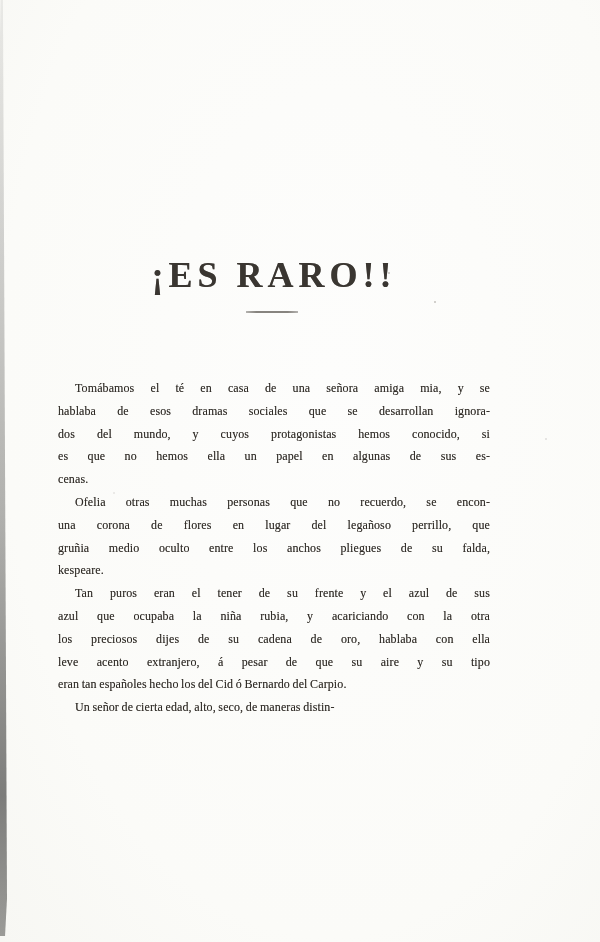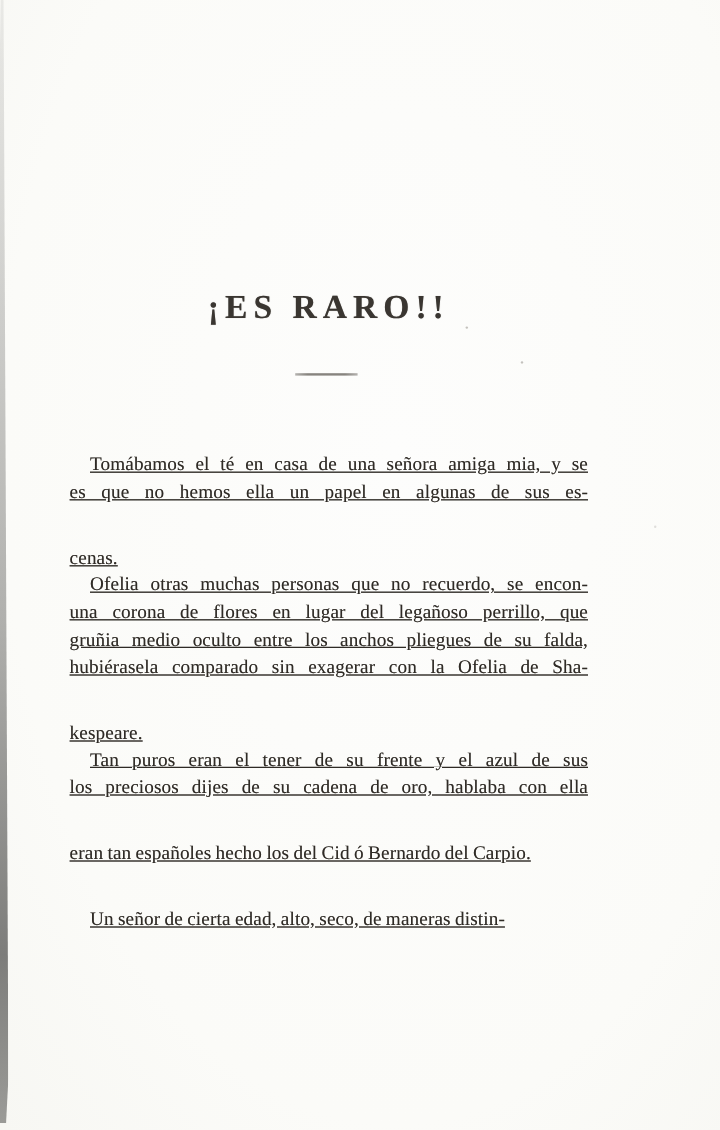--- a/index.html
+++ b/index.html
@@ -29,87 +29,89 @@
       rgba(140,140,138,0.38) 25%,
       rgba(115,115,112,0.55) 55%,
       rgba(90,90,88,0.78) 85%,
       rgba(105,105,102,0.65) 100%);
     clip-path: polygon(8% 0%, 42% 0%, 100% 96%, 72% 100%, 0% 100%, 0% 4%);
   }
   .title {
     position: absolute;
     left: 58px;
     width: 432px;
-    top: 238px;
+    top: 256px;
     margin: 0;
     text-align: center;
-    font-size: 28px;
+    font-size: 36px;
     font-weight: bold;
     letter-spacing: 5px;
     line-height: 38px;
     color: #3a3631;
     text-shadow: 0 0 0.6px rgba(58,54,49,0.55);
   }
   .rule {
     position: absolute;
     left: 246px;
     top: 311px;
     width: 52px;
     height: 2px;
     background: linear-gradient(to right, #b5b3b0, #87847f 20%, #87847f 80%, #b5b3b0);
   }
   .text-column {
     position: absolute;
     left: 58px;
     top: 377px;
     width: 432px;
-    font-size: 16px;
+    font-size: 12px;
     line-height: 22.8px;
     color: #2f2b26;
     word-spacing: -0.5px;
     letter-spacing: 0.1px;
     text-shadow: 0 0 0.5px rgba(47,43,38,0.45);
-    text-decoration: underline;
   }
   .line {
     text-align: justify;
     text-align-last: justify;
     height: 22.8px;
     white-space: normal;
   }
   .line.first { text-indent: 17px; }
-  .line.last  { text-align-last: left; margin-top: 32px; }
+  .line.last  { text-align-last: left; }
   .line em { font-style: italic; }
   .speck {
     position: absolute;
     border-radius: 50%;
     background: rgba(110,105,98,0.4);
   }
 </style>
 </head>
 <body>
 
 <div class="page">
   <div class="scan-edge"></div>
 
   <h1 class="title">¡ES RARO!!</h1>
 
   <div class="rule"></div>
 
   <div class="text-column">
       <div class="line first">Tomábamos el té en casa de una señora amiga mia, y se</div>
+      <div class="line">hablaba de esos dramas sociales que se desarrollan ignora-</div>
+      <div class="line">dos del mundo, y cuyos protagonistas hemos conocido, si</div>
       <div class="line">es que no hemos ella un papel en algunas de sus es-</div>
       <div class="line last">cenas.</div>
       <div class="line first">Ofelia otras muchas personas que no recuerdo, se encon-</div>
       <div class="line">una corona de flores en lugar del legañoso perrillo, que</div>
       <div class="line">gruñia medio oculto entre los anchos pliegues de su falda,</div>
-      <div class="line">hubiérasela comparado sin exagerar con la Ofelia de Sha-</div>
       <div class="line last">kespeare.</div>
       <div class="line first">Tan puros eran el tener de su frente y el azul de sus</div>
+      <div class="line">azul que ocupaba la niña rubia, y acariciando con la otra</div>
       <div class="line">los preciosos dijes de su cadena de oro, hablaba con ella</div>
+      <div class="line">leve acento extranjero, á pesar de que su aire y su tipo</div>
       <div class="line last">eran tan españoles hecho los del Cid ó Bernardo del Carpio.</div>
       <div class="line first last">Un señor de cierta edad, alto, seco, de maneras distin-</div>
     </div>
 
   <div class="speck" style="left:388px; top:272px; width:2px; height:2px;"></div>
   <div class="speck" style="left:434px; top:301px; width:2px; height:2px;"></div>
   <div class="speck" style="left:545px; top:438px; width:2px; height:2px; opacity:0.5;"></div>
   <div class="speck" style="left:113px; top:492px; width:2px; height:2px; opacity:0.4;"></div>
 </div>
 

